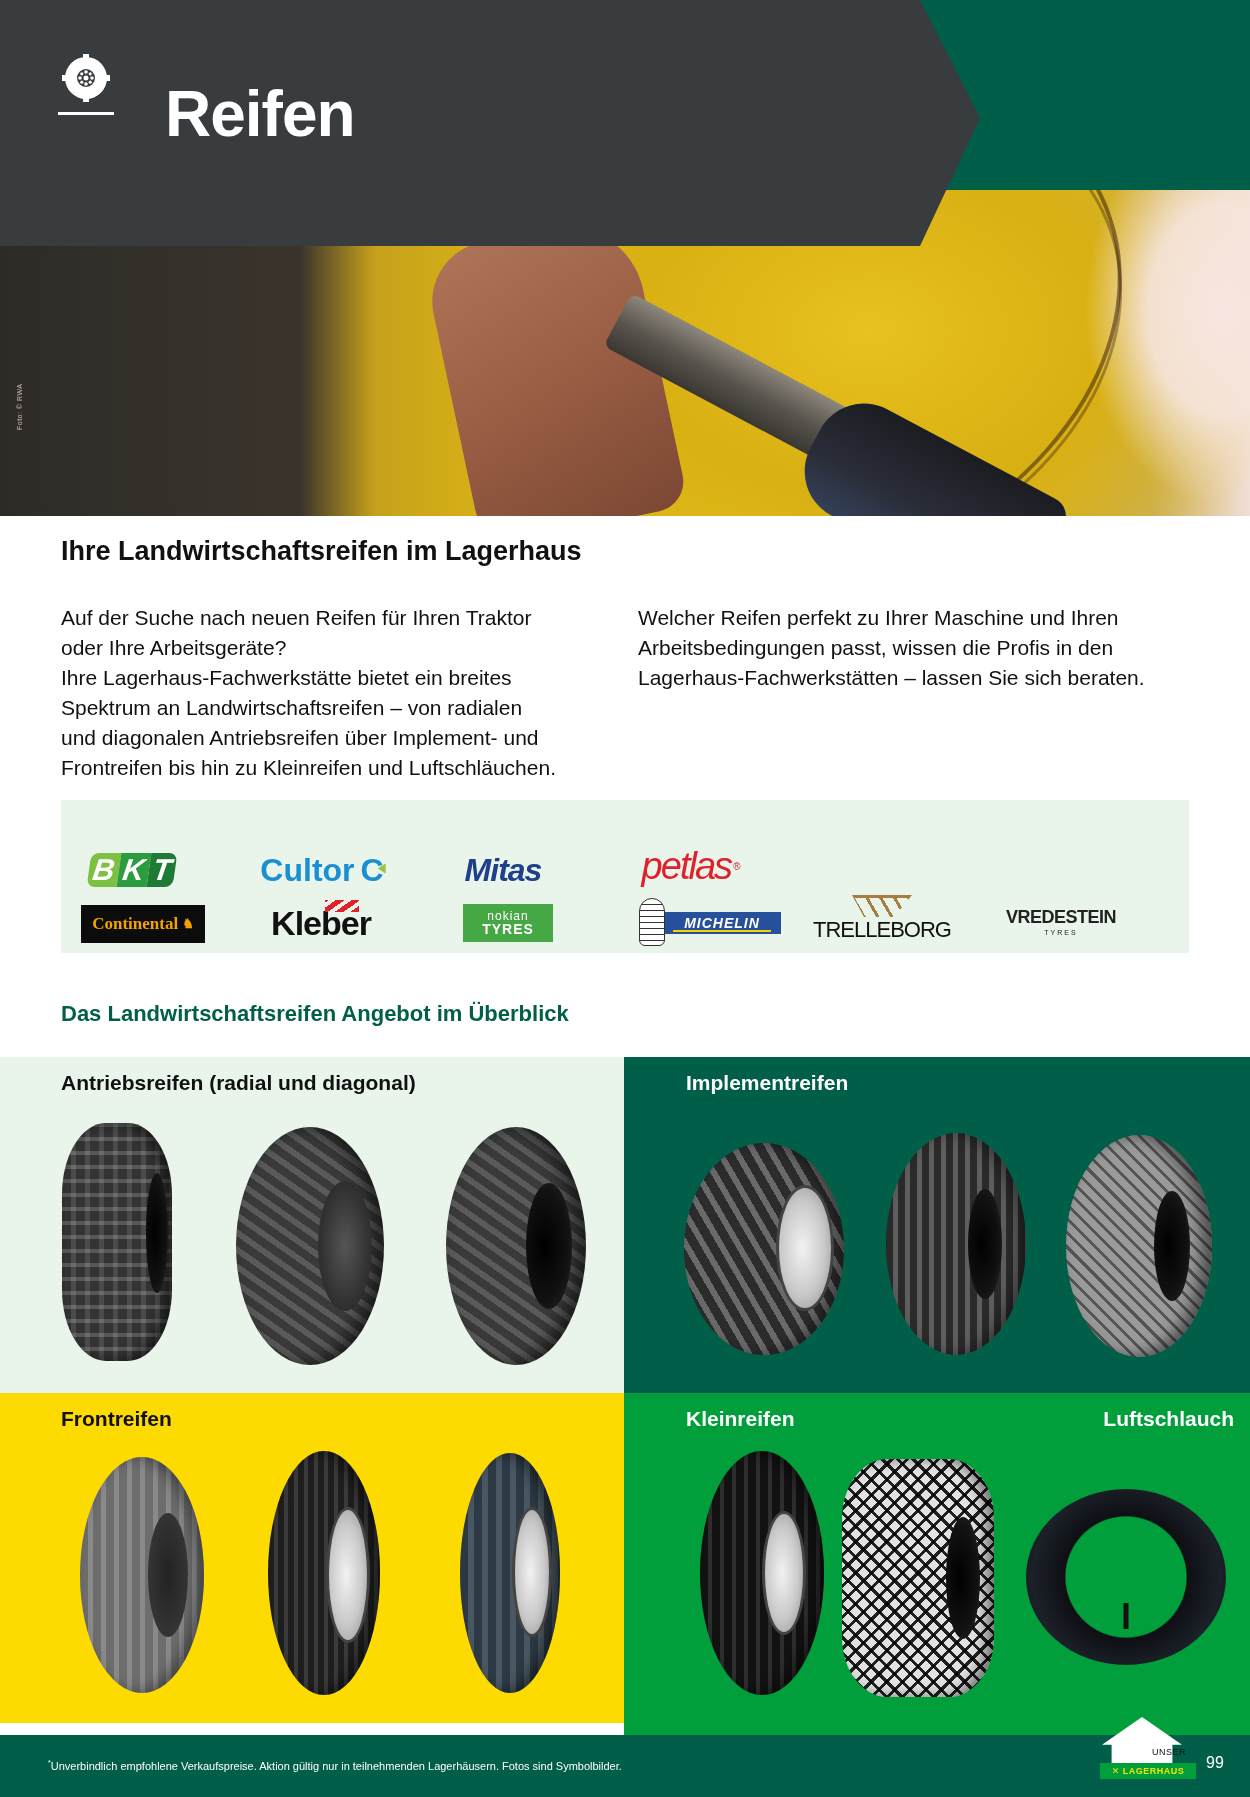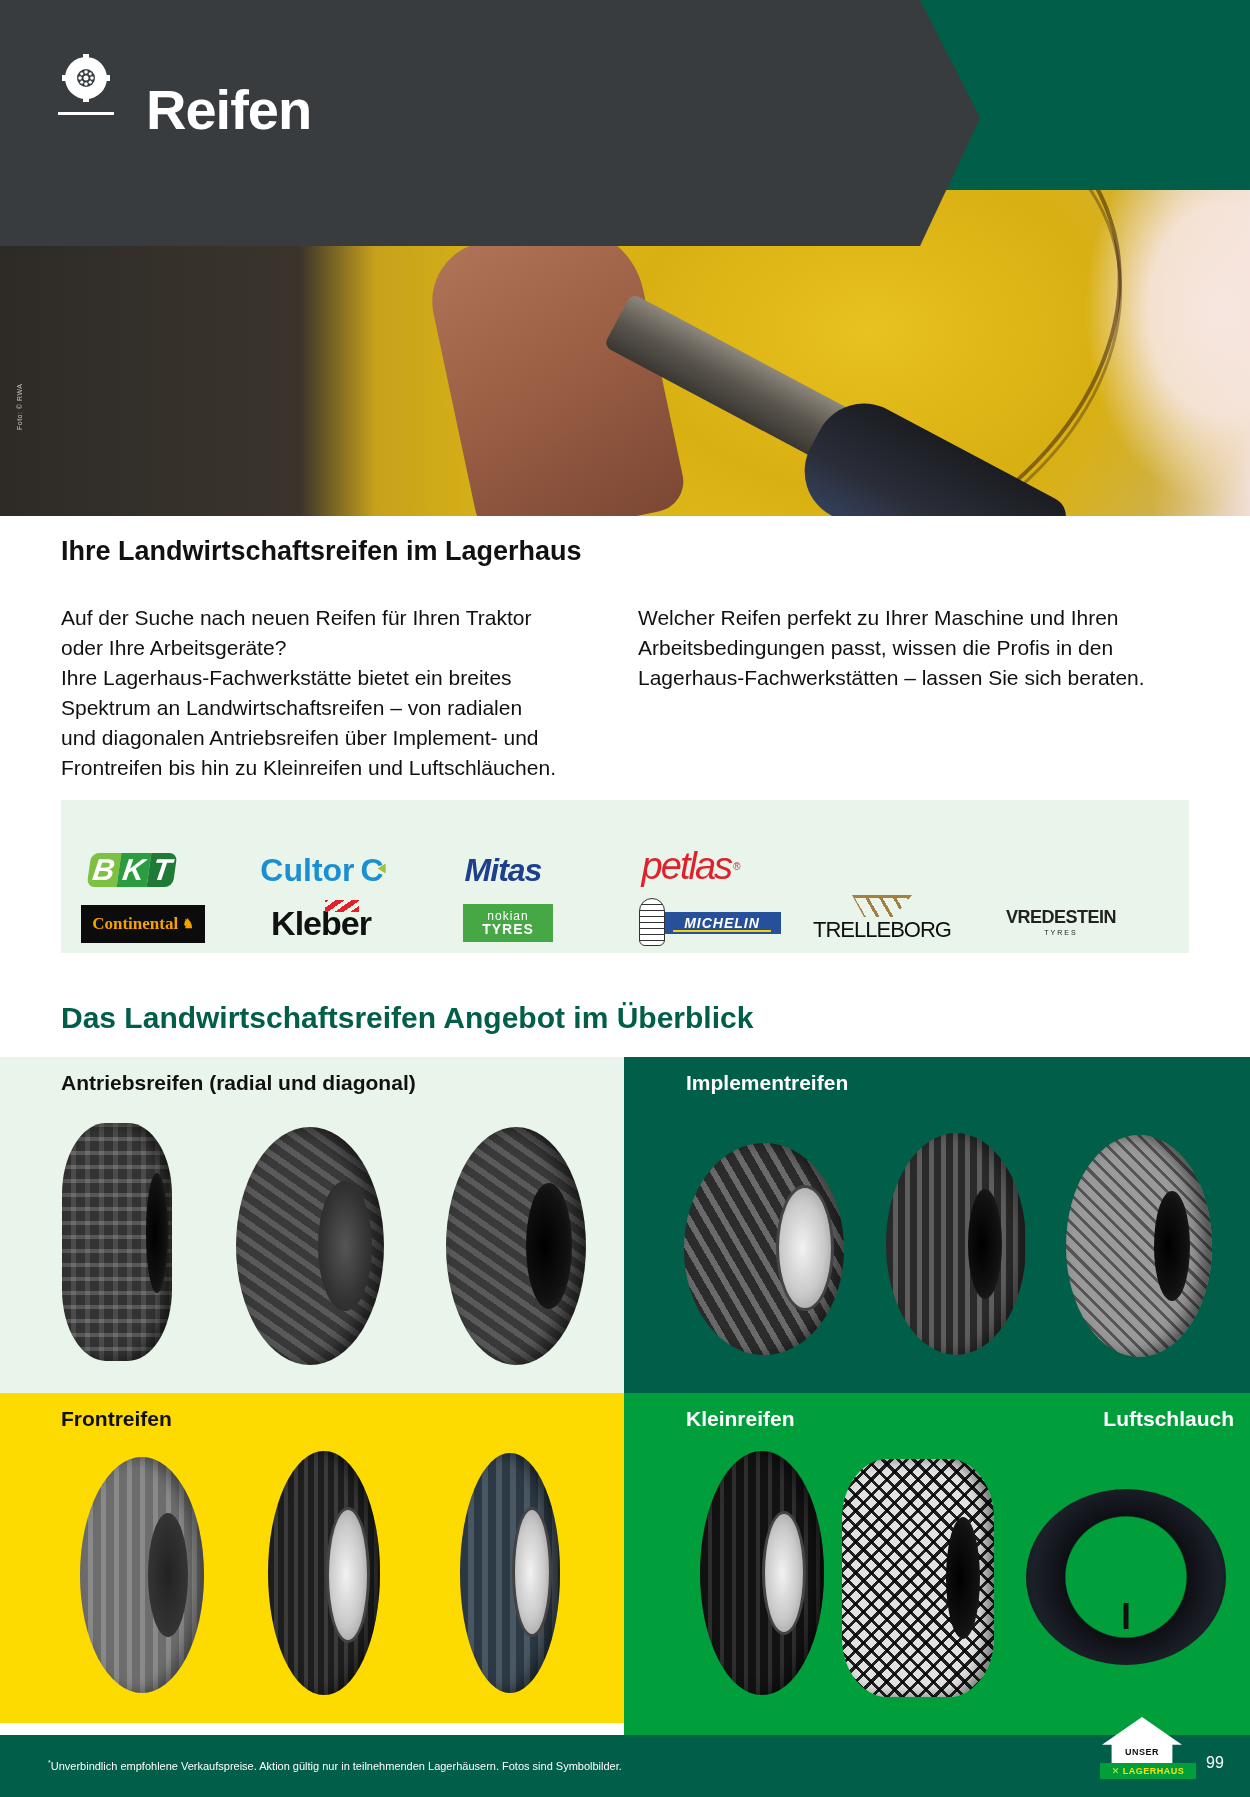--- a/index.html
+++ b/index.html
@@ -40,21 +40,21 @@
     font-size: 7px; color: #c9c3b7; letter-spacing: .5px; white-space: nowrap;
   }
 
   .green-block { position: absolute; left: 900px; top: 0; width: 350px; height: 190px; background: #015e48; }
   .dark-banner {
     position: absolute; left: 0; top: 0; width: 980px; height: 246px; background: #383c3f;
     clip-path: polygon(0 0, 920px 0, 980px 118px, 920px 246px, 0 246px);
   }
   .tire-icon { position: absolute; left: 58px; top: 52px; width: 56px; height: 64px; }
   .page-title {
-    position: absolute; left: 146px; top: 82px; font-size: 56px; font-weight: 700; color: #fff;
+    position: absolute; left: 165px; top: 82px; font-size: 64px; font-weight: 700; color: #fff;
     letter-spacing: -1px; line-height: 1;
   }
 
   
   .intro-heading { position: absolute; left: 61px; top: 536px; font-size: 27px; font-weight: 700; color: #111; }
   .intro-col { position: absolute; top: 603px; font-size: 21px; line-height: 30px; color: #111; }
   .intro-col.left { left: 61px; width: 560px; }
   .intro-col.right { left: 638px; width: 570px; }
   .intro-col p { white-space: pre-line; }
   .intro-col p + p { margin-top: 30px; }
@@ -103,21 +103,21 @@
   .logo-trelleborg { left: 756px; top: 90px; width: 130px; height: 58px; flex-direction: column; }
   .logo-trelleborg .mark { width: 60px; height: 22px; border-top: 3px solid #a57f3f; position: relative; clip-path: polygon(0 0, 100% 0, 70% 100%, 20% 100%); background: transparent; }
   .logo-trelleborg .mark::before { content: ""; position: absolute; inset: 0; background: repeating-linear-gradient(60deg, transparent 0 9px, #a57f3f 9px 12px); }
   .logo-trelleborg .name { font-size: 22px; color: #111; letter-spacing: -1px; font-family: "Liberation Sans Narrow", "Liberation Sans", sans-serif; }
 
   .logo-vredestein { left: 930px; top: 102px; width: 140px; height: 40px; flex-direction: column; line-height: 1; }
   .logo-vredestein .name { font-size: 18px; font-weight: 900; color: #222; letter-spacing: -0.5px; }
   .logo-vredestein .sub { font-size: 7px; letter-spacing: 2px; color: #222; margin-top: 3px; }
 
   
-  .overview-heading { position: absolute; left: 61px; top: 1001px; font-size: 30px; font-weight: 700; color: #015e48; }
+  .overview-heading { position: absolute; left: 61px; top: 1001px; font-size: 22px; font-weight: 700; color: #015e48; }
 
   .tile { position: absolute; overflow: hidden; }
   .tile-label { position: absolute; font-size: 21px; font-weight: 700; }
   .tile-drive { left: 0; top: 1057px; width: 624px; height: 336px; background: #e9f4ea; }
   .tile-implement { left: 624px; top: 1057px; width: 626px; height: 336px; background: #015e48; }
   .tile-front { left: 0; top: 1393px; width: 624px; height: 330px; background: #fedb00; }
   .tile-small { left: 624px; top: 1393px; width: 626px; height: 342px; background: #009f3b; }
   .tile-drive .tile-label, .tile-front .tile-label { left: 61px; top: 14px; color: #111; }
   .tile-implement .tile-label, .tile-small .tile-label { left: 62px; top: 14px; color: #fff; }
   .tile-small .tile-label.second { left: auto; right: 16px; }
@@ -138,21 +138,21 @@
   .tube { position: absolute; border-radius: 50%; background: radial-gradient(circle, transparent 0 45%, #0d0f14 46%, #1c2028 70%, #0a0c10 100%); }
   .tube .valve { position: absolute; left: 50%; top: 65%; width: 5px; height: 26px; background: #111; transform: translateX(-50%); }
 
   
   .footer { position: absolute; left: 0; top: 1735px; width: 1250px; height: 62px; background: #015e48; }
   .footnote { position: absolute; left: 48px; top: 24px; font-size: 11px; color: #fff; }
   .footnote sup { font-size: 7px; }
   .lh-logo { position: absolute; left: 1098px; top: -18px; width: 88px; height: 66px; }
   .lh-logo .house { position: absolute; left: 4px; top: 0; width: 80px; height: 48px; background: #fff;
     clip-path: polygon(50% 0, 100% 58%, 88% 58%, 88% 100%, 12% 100%, 12% 58%, 0 58%); }
-  .lh-logo .unser { position: absolute; left: 0; width: 88px; top: 30px; text-align: center; font-size: 9px; font-weight: 700; color: #111; letter-spacing: .5px; }
+  .lh-logo .unser { position: absolute; left: 0; width: 88px; top: 30px; text-align: right; font-size: 9px; font-weight: 400; color: #111; letter-spacing: .5px; }
   .lh-logo .badge { position: absolute; left: 2px; top: 46px; width: 96px; height: 16px; background: #009f3b; color: #f6e400; font-size: 9px; font-weight: 700; text-align: center; line-height: 16px; letter-spacing: .5px; }
   .page-number { position: absolute; left: 1206px; top: 19px; font-size: 16px; color: #fff; }
 </style>
 </head>
 <body>
 
 <div class="hero-photo">
   <div class="tire-band"></div>
   <div class="tire-band b2"></div>
   <div class="hand"></div>

